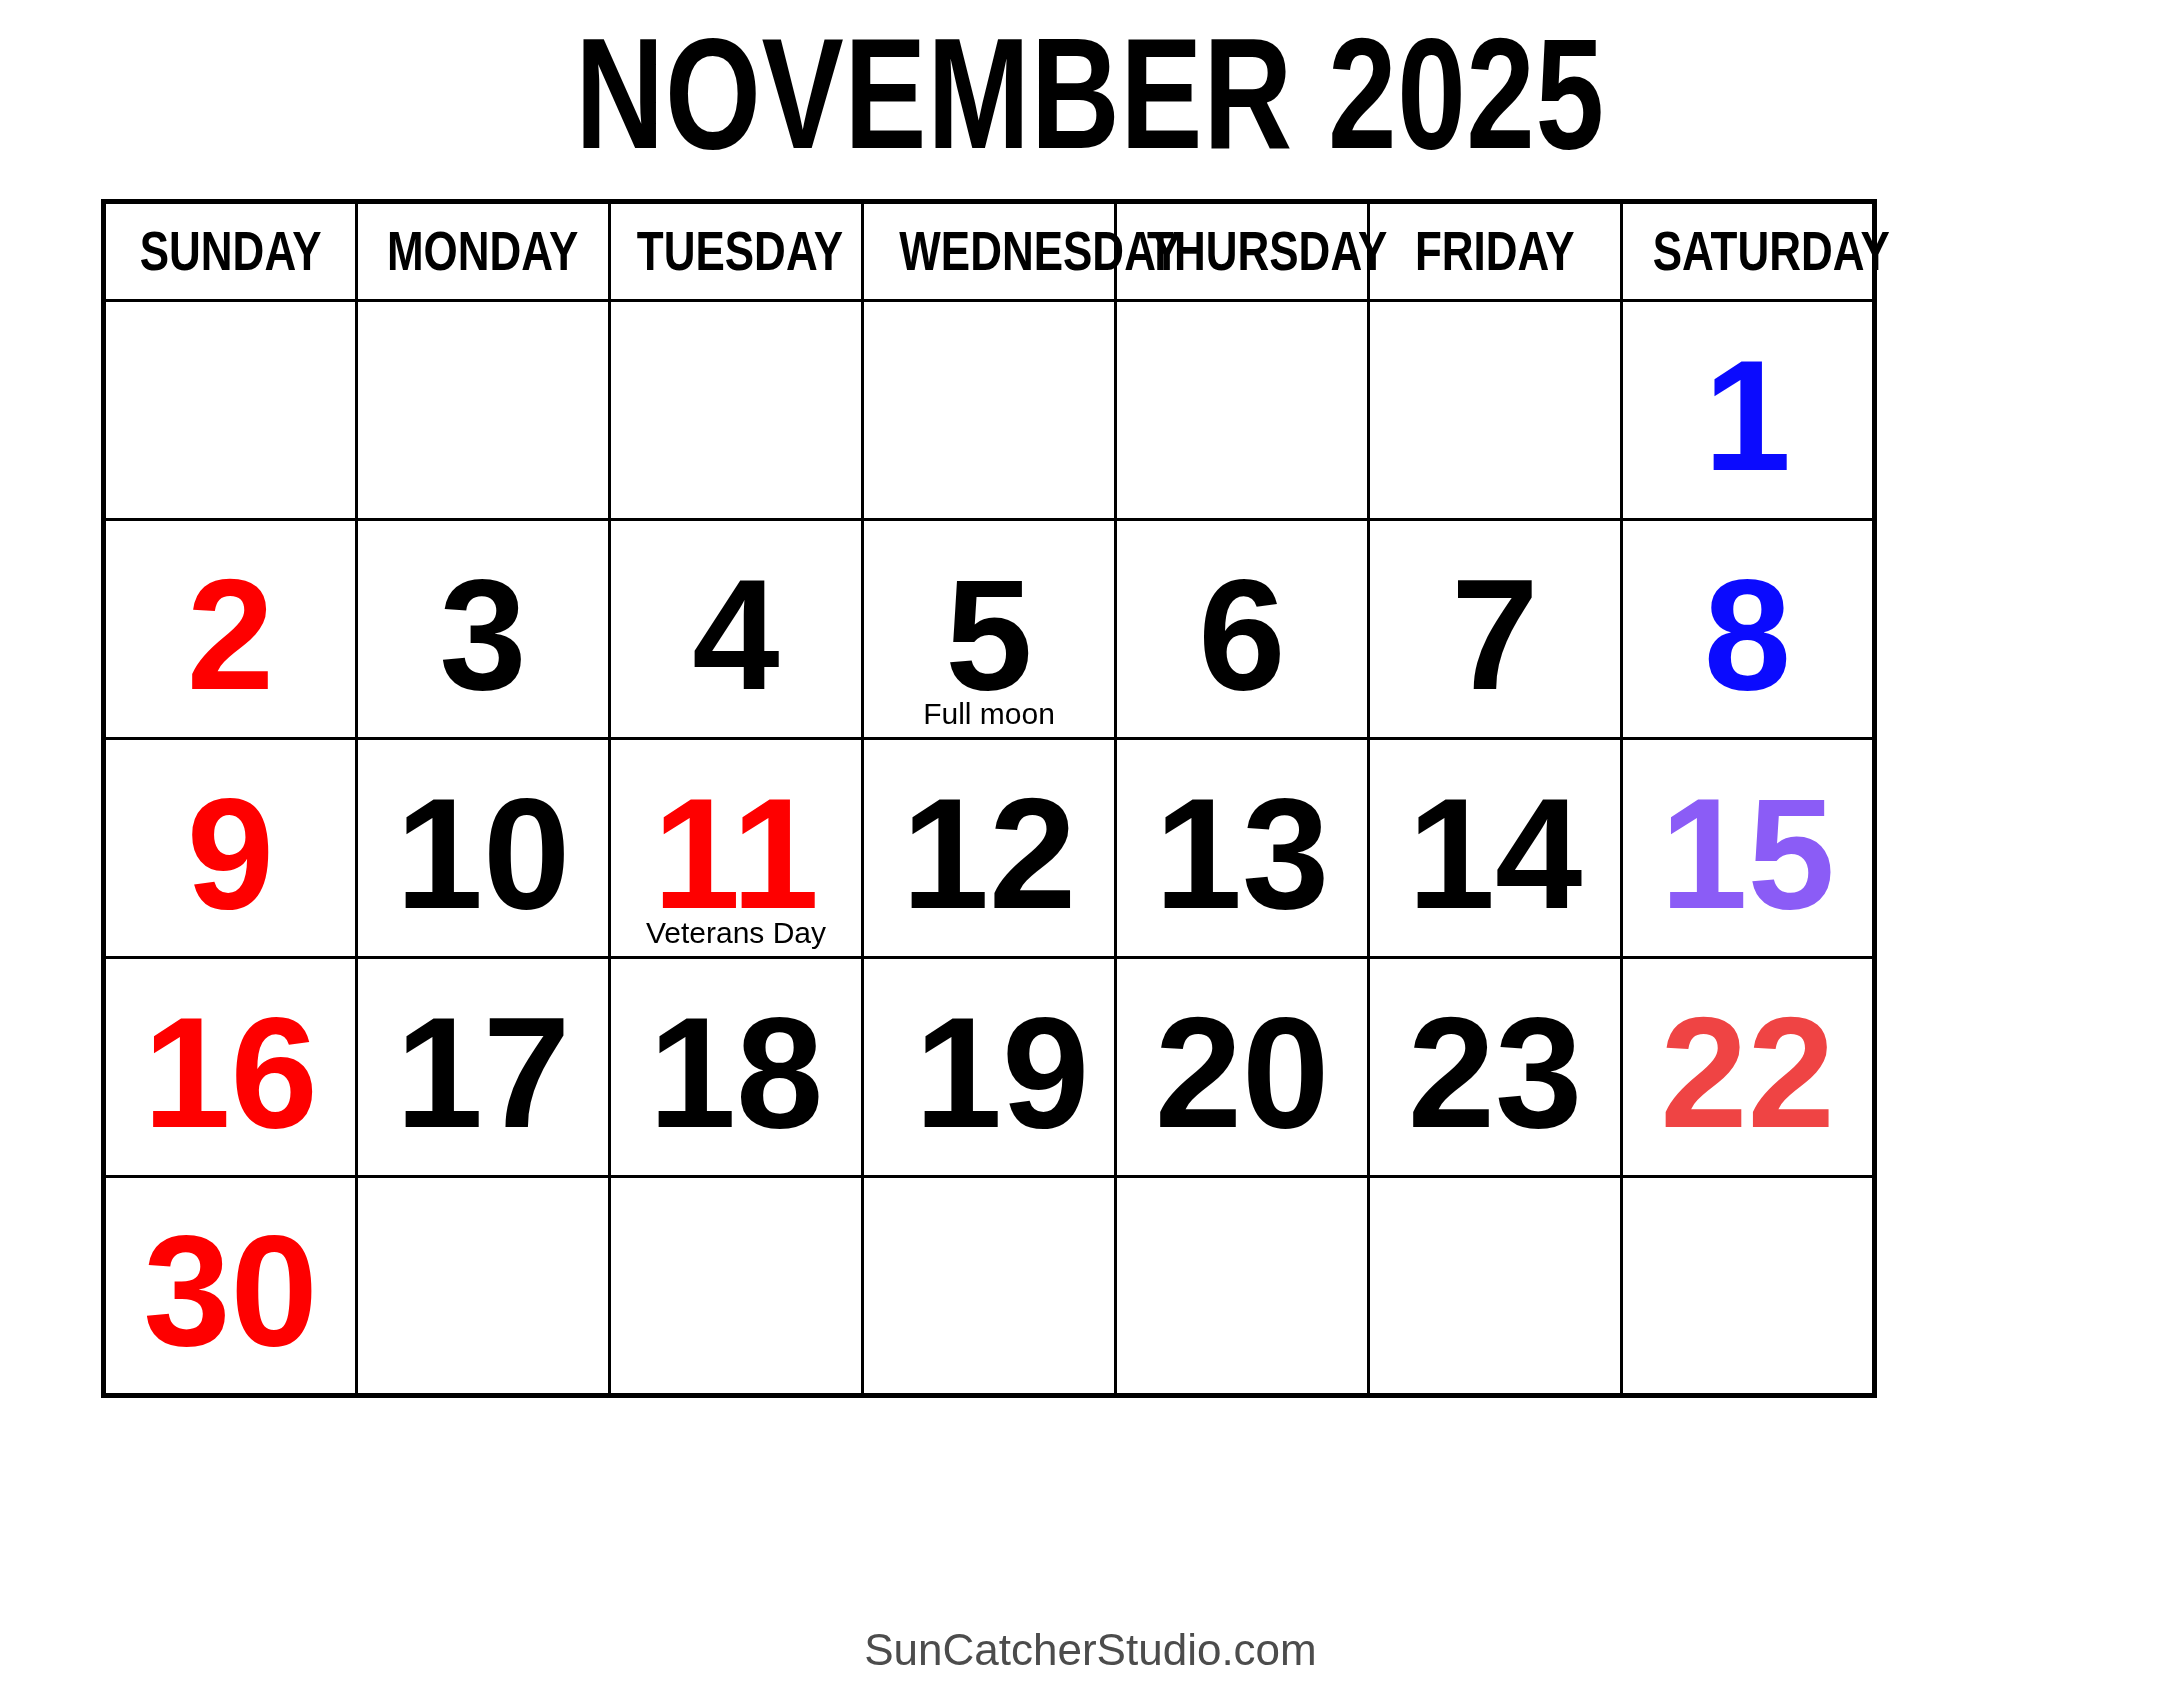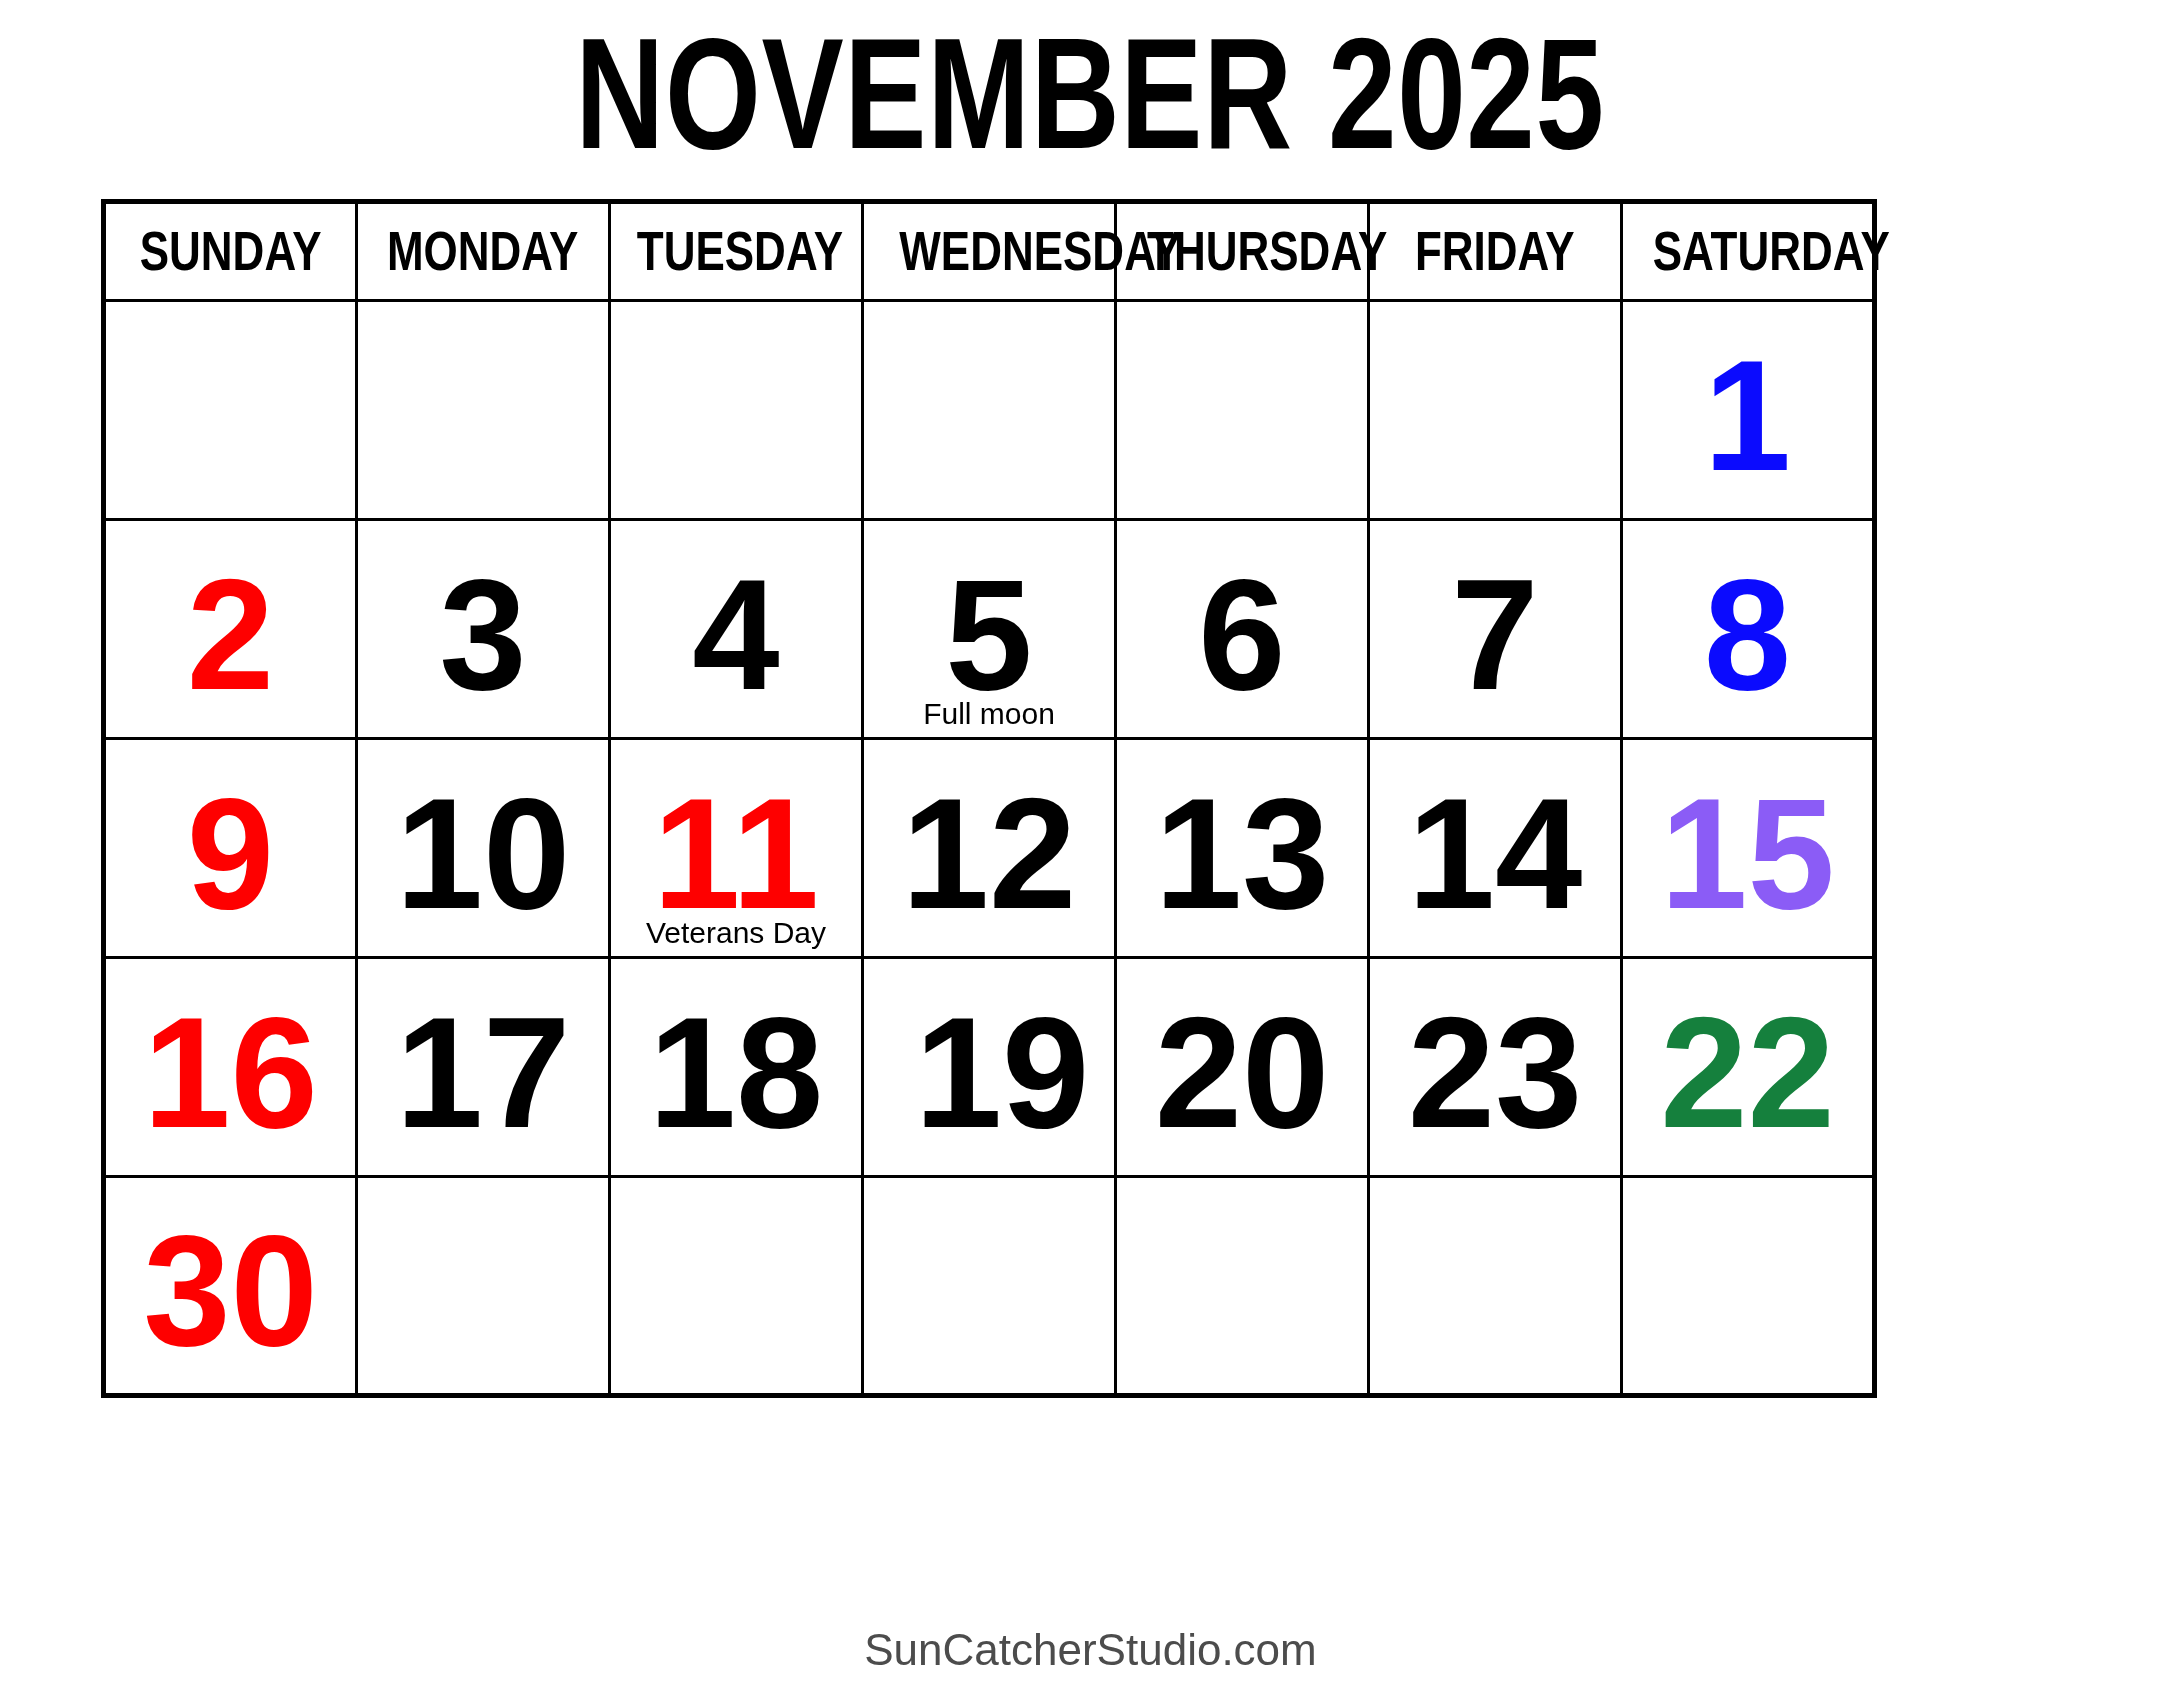--- a/index.html
+++ b/index.html
@@ -186,21 +186,21 @@
         <td>
           <div class="num" style="color: rgb(0, 0, 0); padding-left: 26px;">19</div>
         </td>
         <td>
           <div class="num" style="color: rgb(0, 0, 0);">20</div>
         </td>
         <td>
           <div class="num" style="color: rgb(0, 0, 0);">23</div>
         </td>
         <td>
-          <div class="num" style="color: #15803d;">22</div>
+          <div class="num" style="color: #ef4444;">22</div>
         </td>
       </tr>
       <tr class="week-row">
         <td>
           <div class="num" style="color: rgb(254, 0, 0);">30</div>
         </td>
         <td></td>
         <td></td>
         <td></td>
         <td></td>

